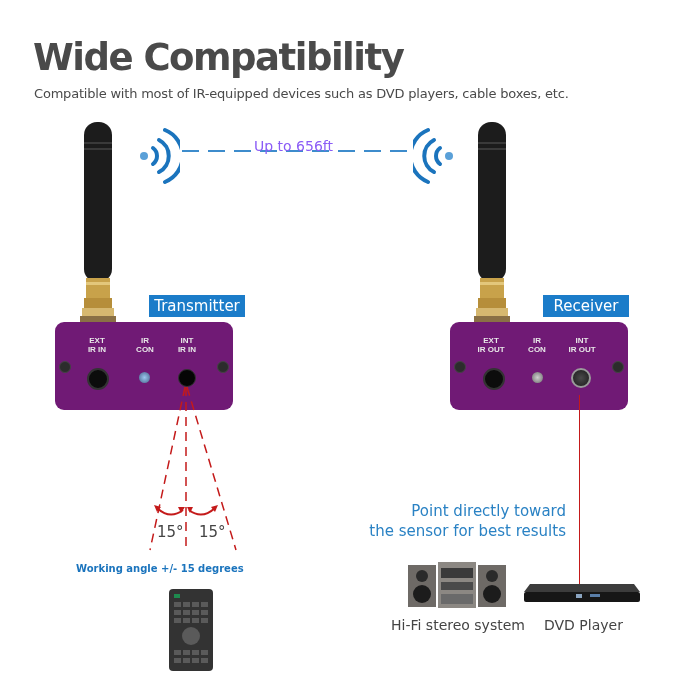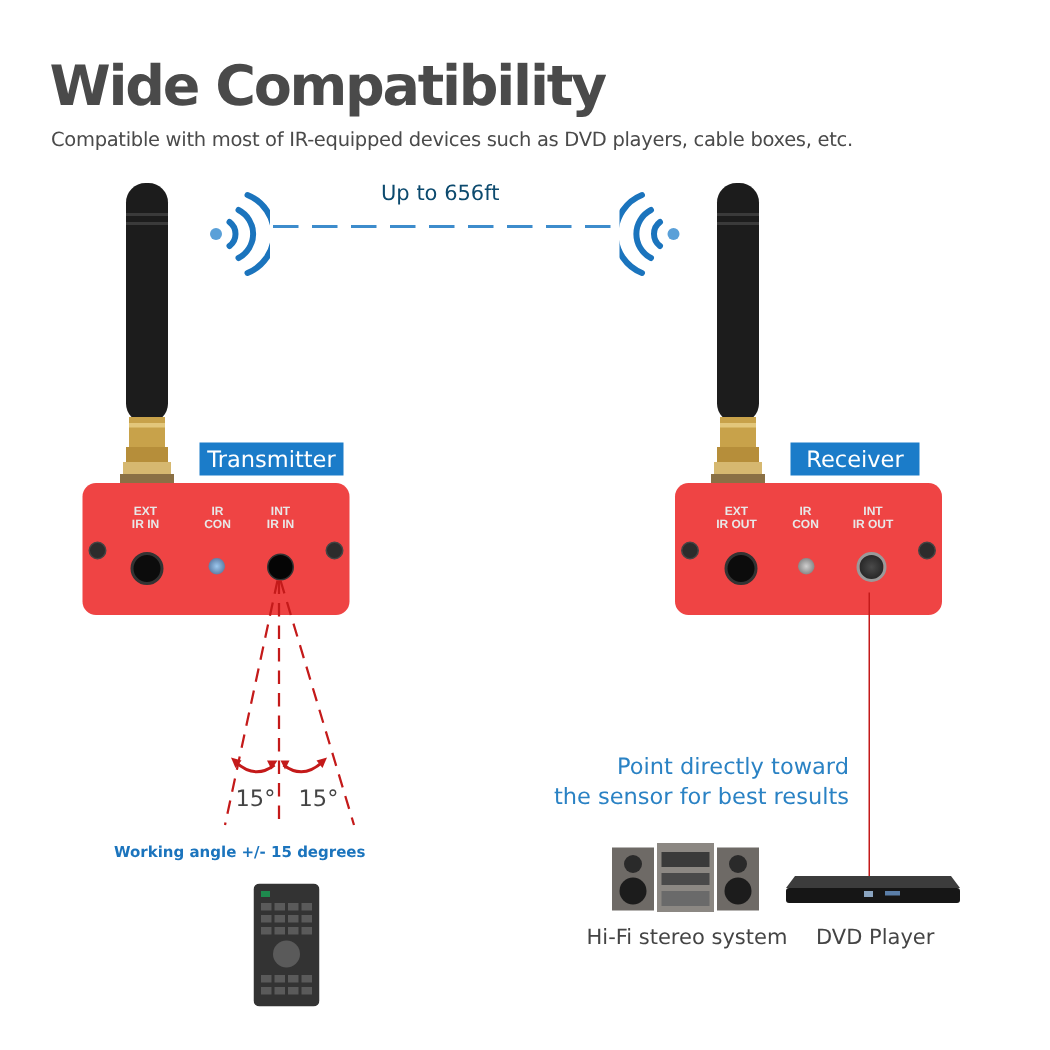--- a/index.html
+++ b/index.html
@@ -1,22 +1,22 @@
 <!DOCTYPE html>
 <html><head>
 <meta charset="utf-8">
 <style>
   html,body{margin:0;padding:0;background:#fff;}
   body{width:700px;height:700px;position:relative;overflow:hidden;font-family:"DejaVu Sans","Liberation Sans",sans-serif;}
   .abs{position:absolute;}
   .title{left:33px;top:36px;font-size:37px;font-weight:bold;color:#4a4a4a;letter-spacing:-1.5px;white-space:nowrap;text-align:right;}
   .subtitle{left:34px;top:86px;font-size:13px;color:#4a4a4a;white-space:nowrap;letter-spacing:-0.2px;}
-  .range{left:254px;top:121px;font-size:14px;color:#0c4a6e;white-space:nowrap;}
-  .badge{background:#1b7cc9;color:#fff;font-size:15px;text-align:center;line-height:22px;height:22px;}
-  .box{background:#ef4444;border-radius:9px;}
+  .range{left:254px;top:138px;font-size:14px;color:#8b5cf6;white-space:nowrap;}
+  .badge{background:#1b7cc9;color:#fff;font-size:15px;text-align:center;line-height:22px;height:22px;margin-left:16px;}
+  .box{background:#701a75;border-radius:9px;}
   .port-label{font-size:8px;font-weight:bold;color:#e8e8e8;text-align:center;line-height:9px;font-family:"Liberation Sans",sans-serif;}
   .blue-text{color:#2a82c4;font-size:15px;}
   .gray-text{color:#444;font-size:14px;white-space:nowrap;}
   .angle{color:#444;font-size:15px;}
   .working{left:76px;top:563px;font-size:10px;font-weight:bold;color:#1b74bd;white-space:nowrap;}
 </style>
 </head>
 <body>
 
 <div class="abs title">Wide Compatibility</div>

